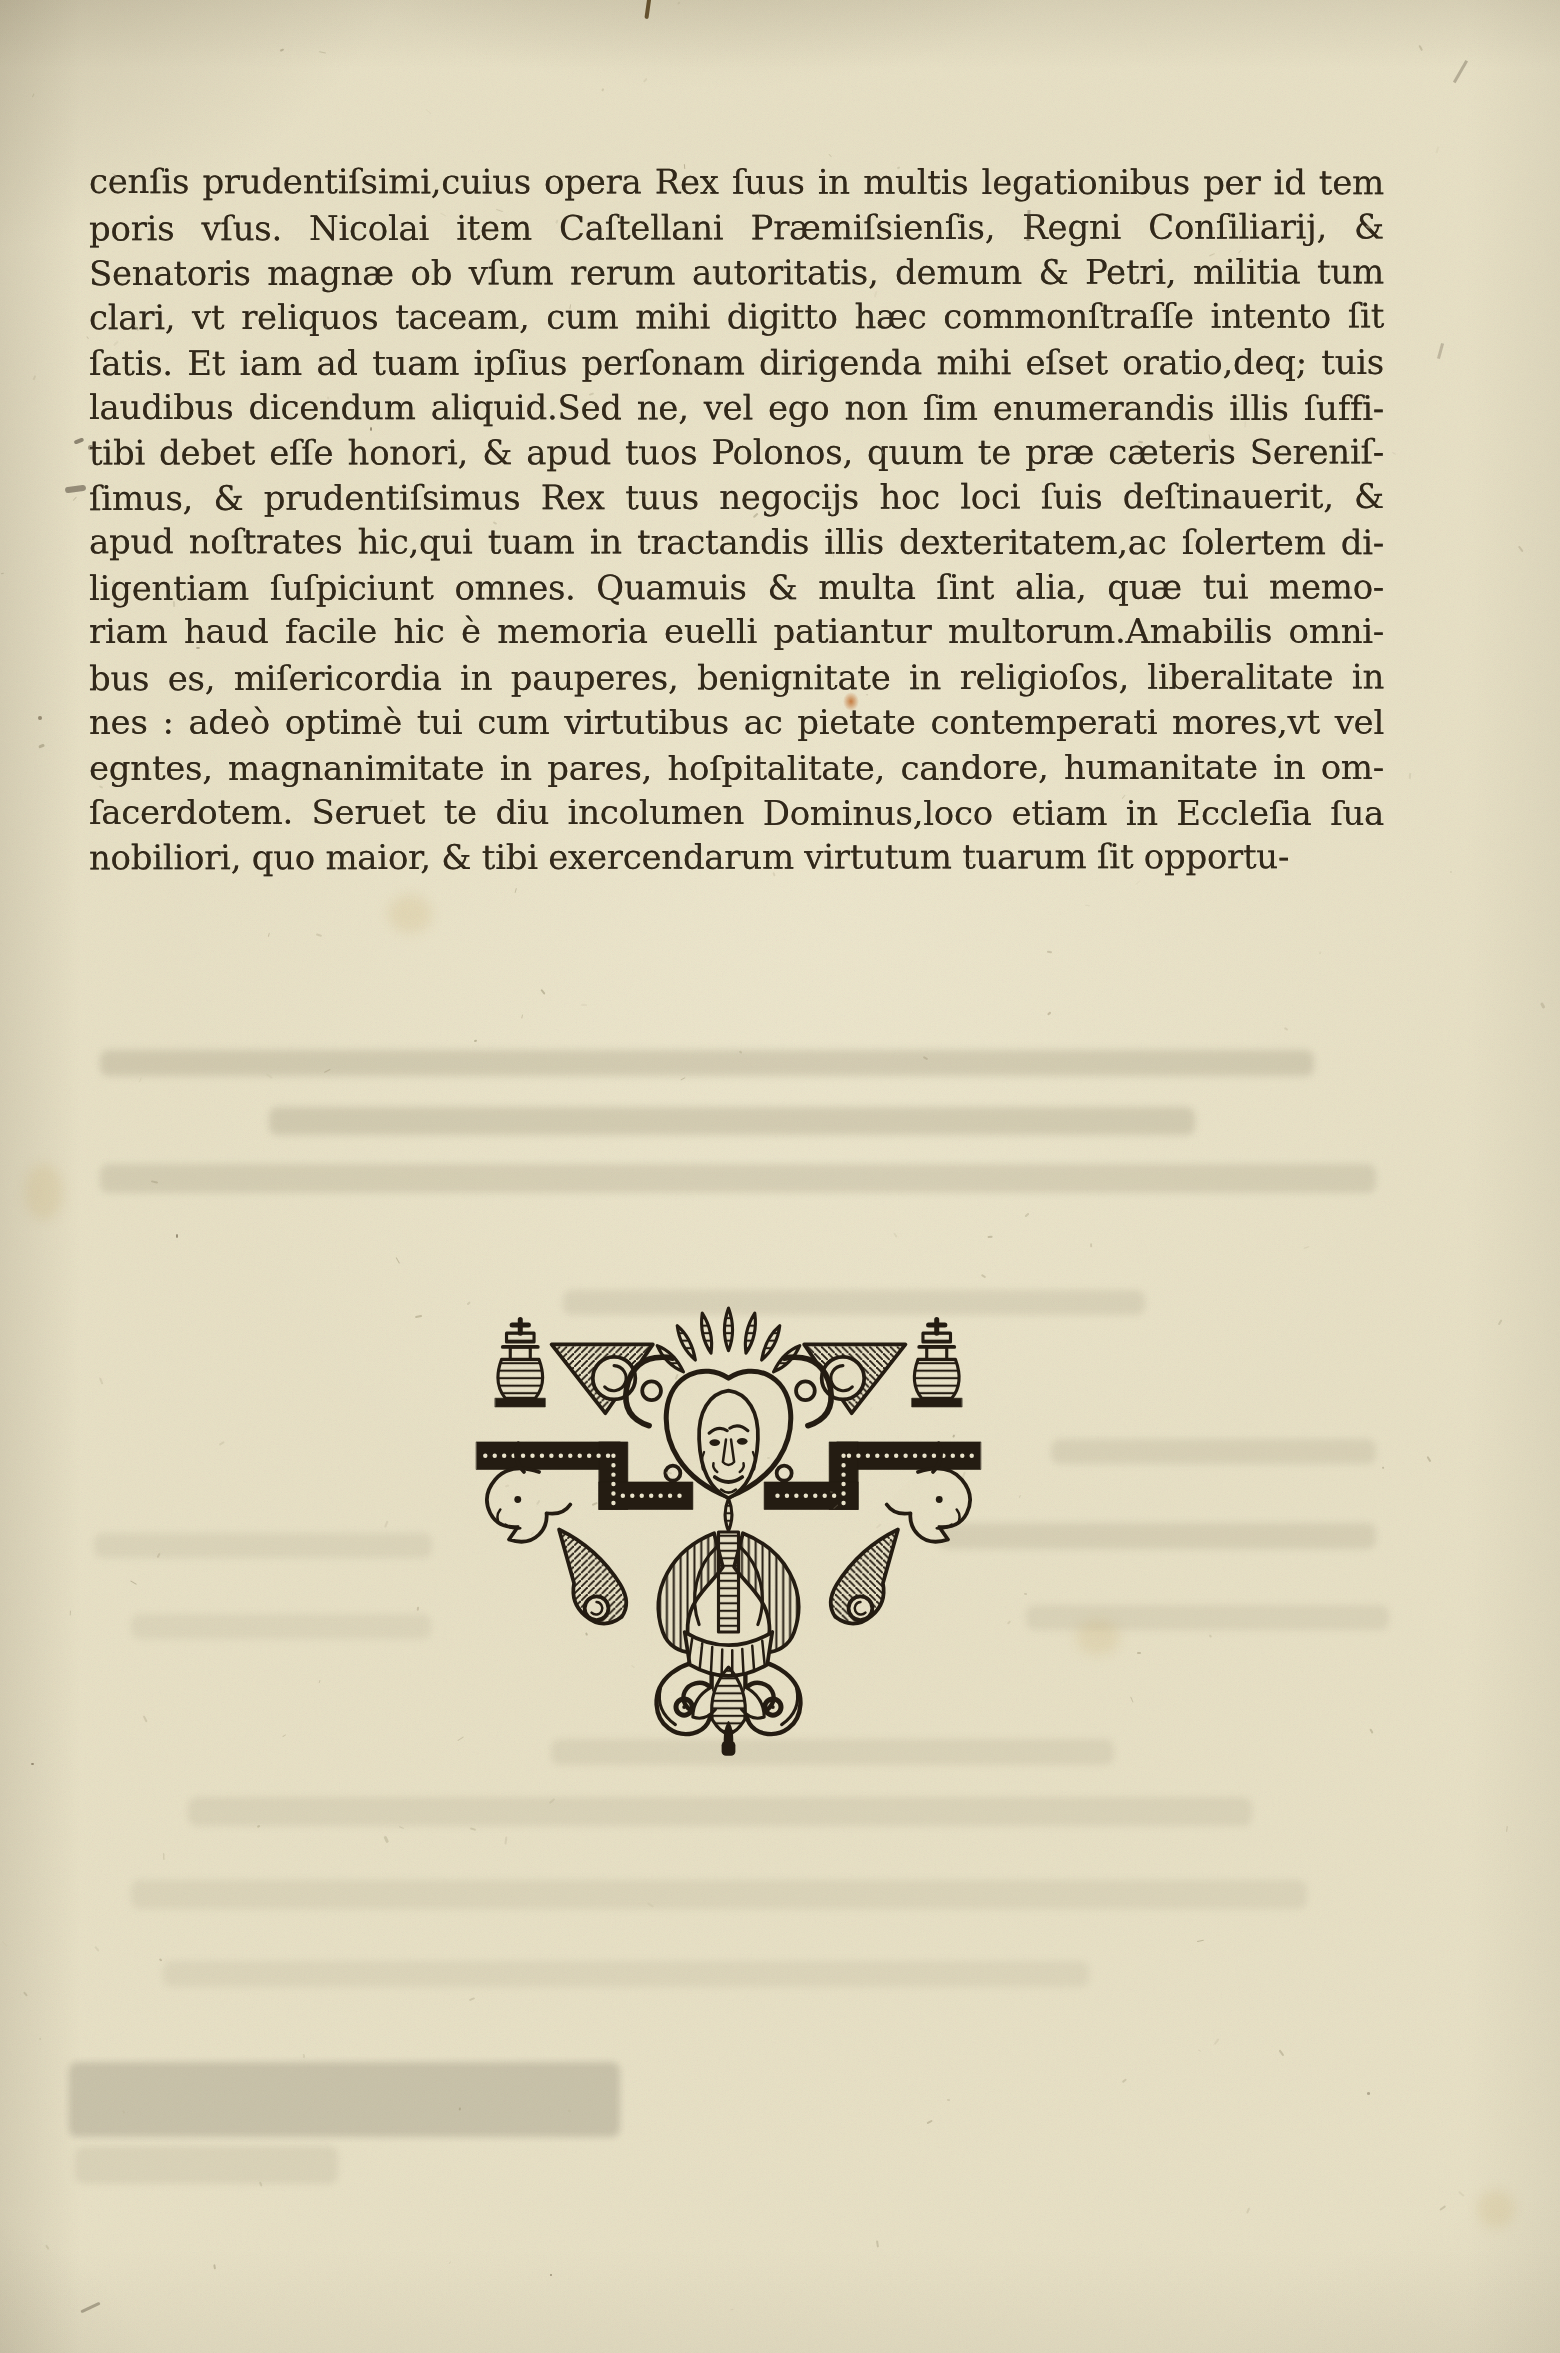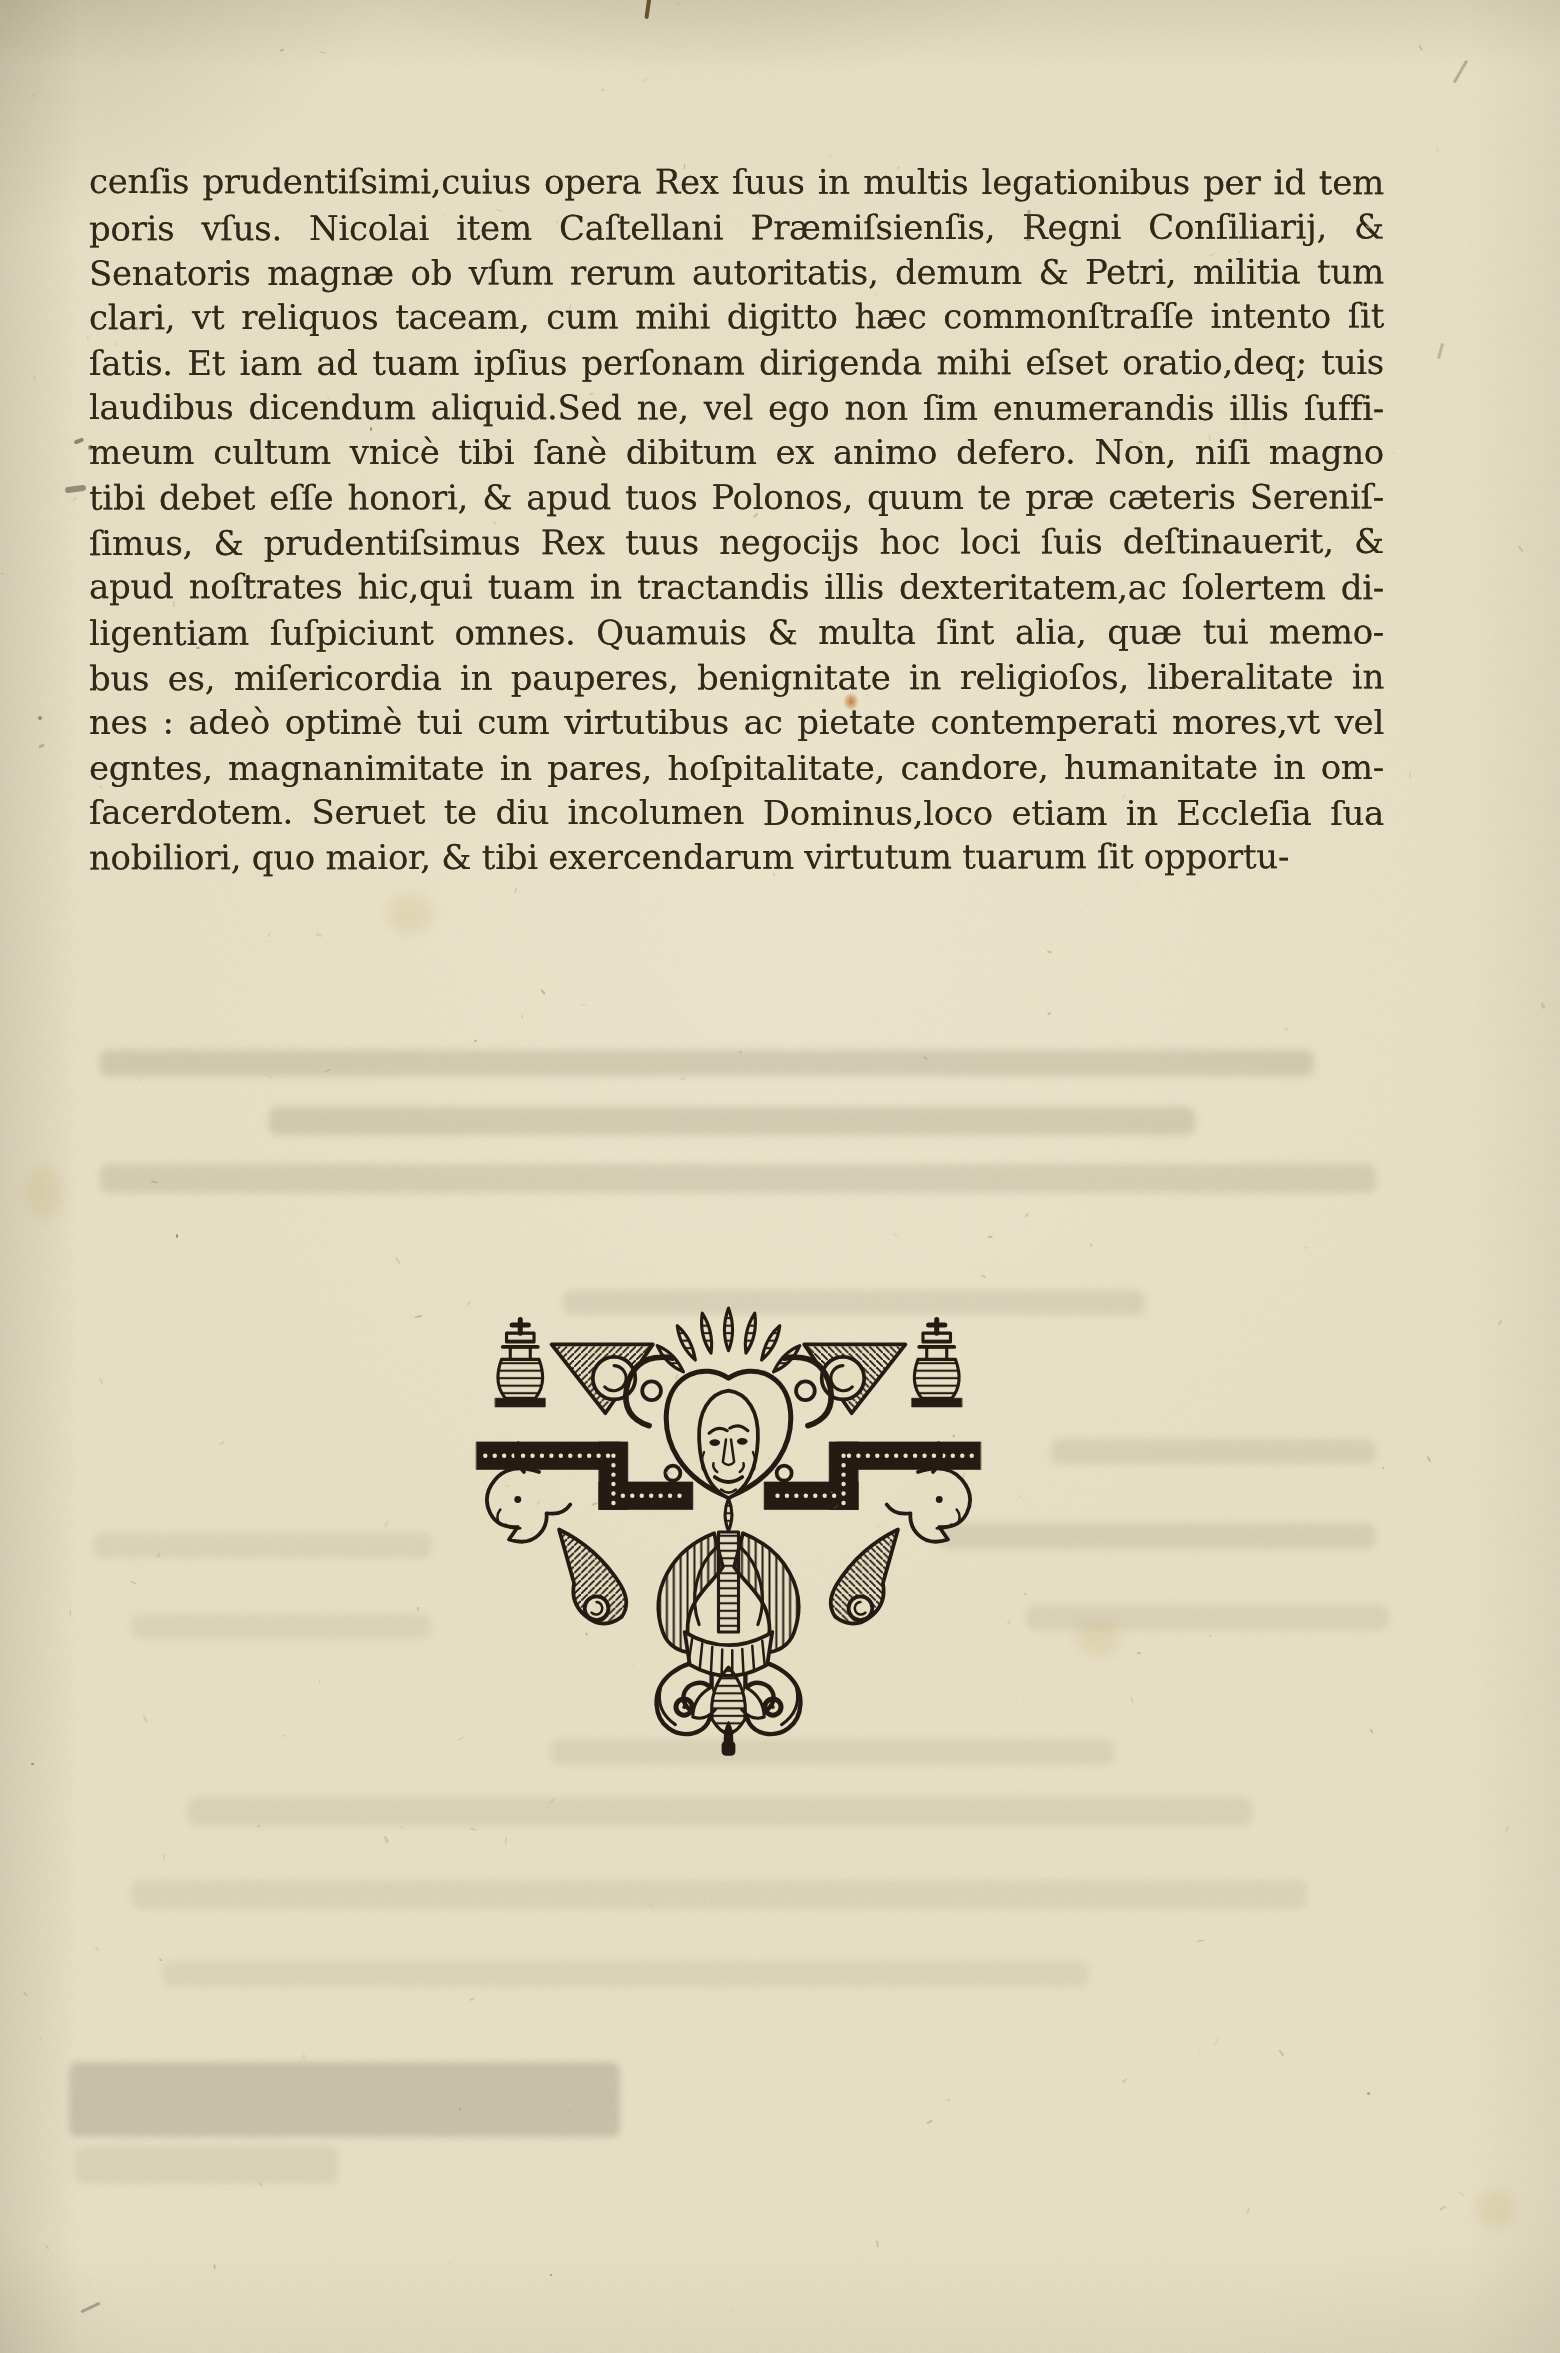--- a/index.html
+++ b/index.html
@@ -70,25 +70,25 @@
 <div class="fox" style="left:25px;top:1164px;width:38px;height:56px;"></div>
 <div class="fox" style="left:1477px;top:2190px;width:38px;height:38px;"></div>
 
 <div class="textblock" id="textblock">
     <div class="line" style="transform: rotate(0.0551139deg) translateY(-0.3px);">cenſis prudentiſsimi,cuius opera Rex ſuus in multis legationibus per id tem</div>
     <div class="line" style="transform: rotate(-0.0919844deg) translateY(0.4px);">poris vſus. Nicolai item Caſtellani Præmiſsienſis, Regni Conſiliarij, &amp;</div>
     <div class="line" style="transform: rotate(-0.073235deg) translateY(0.3px);">Senatoris magnæ ob vſum rerum autoritatis, demum &amp; Petri, militia tum</div>
     <div class="line" style="transform: rotate(-0.0751707deg) translateY(-0.6px);">clari, vt reliquos taceam, cum mihi digitto hæc commonſtraſſe intento ſit</div>
     <div class="line" style="transform: rotate(-0.0492884deg) translateY(0.5px);">ſatis. Et iam ad tuam ipſius perſonam dirigenda mihi eſset oratio,deq; tuis</div>
     <div class="line" style="transform: rotate(0.0486998deg) translateY(0.5px);">laudibus dicendum aliquid.Sed ne, vel ego non ſim enumerandis illis ſuffi-</div>
-    <div class="line" style="transform: rotate(-0.0220636deg) translateY(-0.1px);">meum cultum vnicè tibi ſanè dibitum ex animo defero. Non, niſi magno</div>
     <div class="line" style="transform: rotate(-0.0469658deg) translateY(0.1px);">tibi debet eſſe honori, &amp; apud tuos Polonos, quum te præ cæteris Sereniſ-</div>
     <div class="line" style="transform: rotate(-0.100805deg) translateY(-0.01px);">ſimus, &amp; prudentiſsimus Rex tuus negocijs hoc loci ſuis deſtinauerit, &amp;</div>
     <div class="line" style="transform: rotate(0.0481637deg) translateY(-0.3px);">apud noſtrates hic,qui tuam in tractandis illis dexteritatem,ac ſolertem di-</div>
     <div class="line" style="transform: rotate(-0.0737502deg) translateY(0.2px);">ligentiam ſuſpiciunt omnes. Quamuis &amp; multa ſint alia, quæ tui memo-</div>
+    <div class="line" style="transform: rotate(-0.0045733deg) translateY(-0.6px);">riam haud facile hic è memoria euelli patiantur multorum.Amabilis omni-</div>
     <div class="line" style="transform: rotate(-0.0766663deg) translateY(0.4px);">bus es, miſericordia in pauperes, benignitate in religioſos, liberalitate in</div>
     <div class="line" style="transform: rotate(-0.0114076deg) translateY(0.02px);">nes : adeò optimè tui cum virtutibus ac pietate contemperati mores,vt vel</div>
     <div class="line" style="transform: rotate(-0.0275393deg) translateY(0.6px);">egntes, magnanimitate in pares, hoſpitalitate, candore, humanitate in om-</div>
     <div class="line" style="transform: rotate(0.0062503deg) translateY(0.5px);">ſacerdotem. Seruet te diu incolumen Dominus,loco etiam in Eccleſia ſua</div>
     <div class="line" style="transform: rotate(-0.0606172deg) translateY(-0.3px);">nobiliori, quo maior, &amp; tibi exercendarum virtutum tuarum ſit opportu-</div>
   </div>
 
 <svg class="ornament" viewBox="0 0 846 760" aria-hidden="false">
   <title>woodcut tailpiece: grotesque mask with scrollwork, meander band, urns and acanthus leaves</title>
   <defs>

